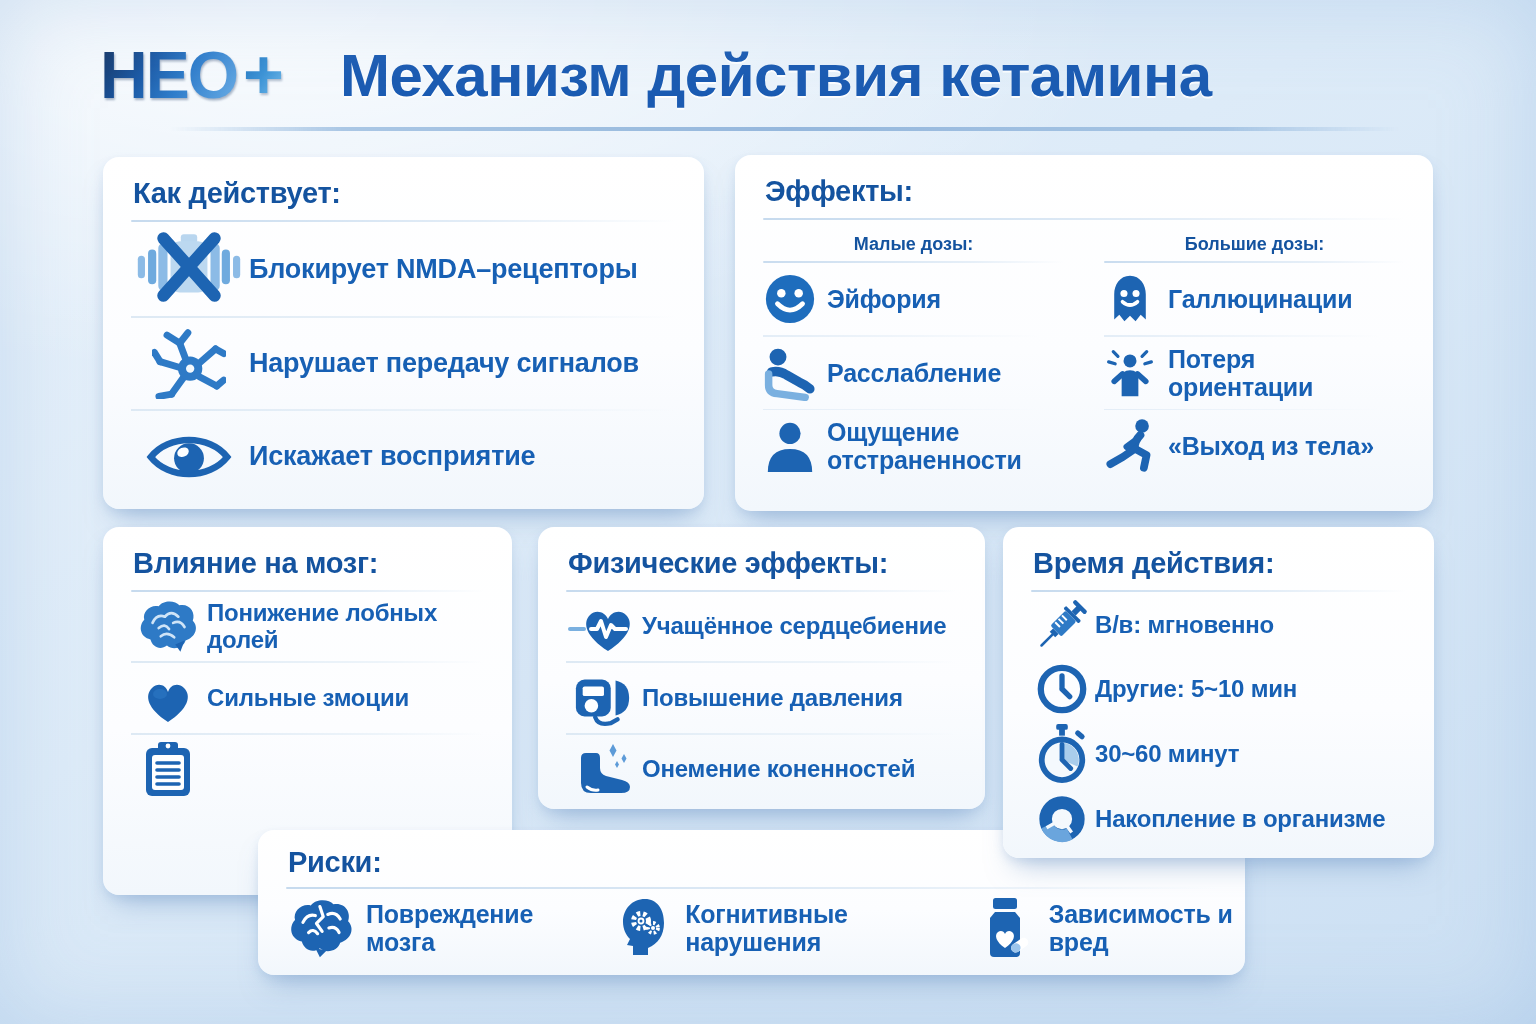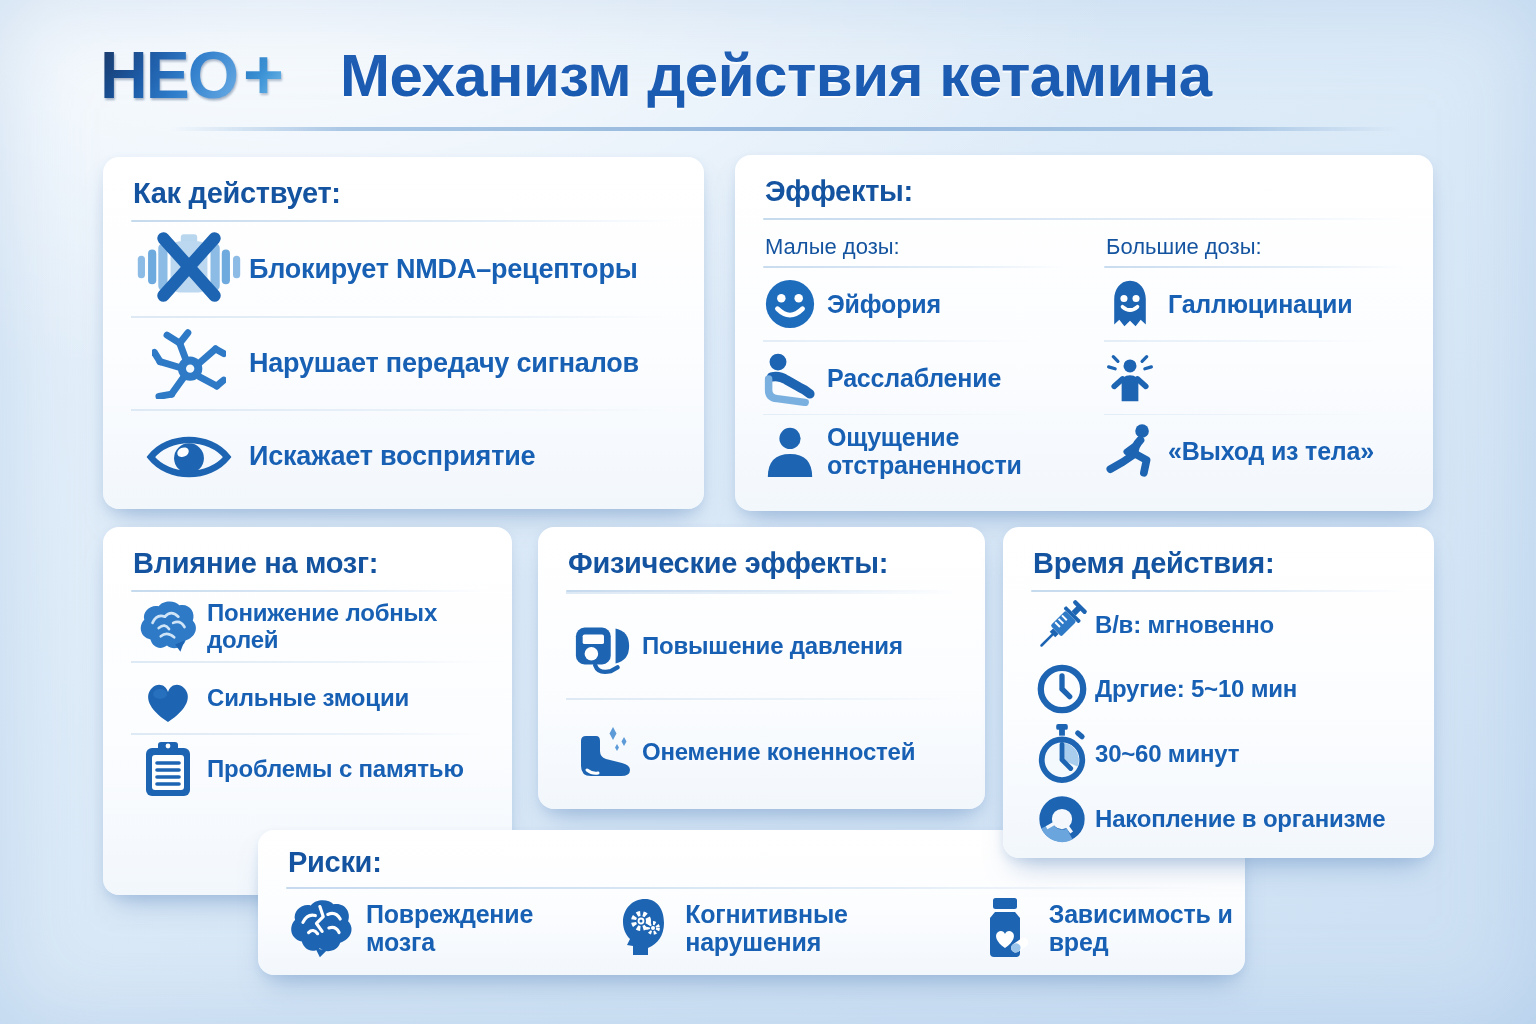--- a/index.html
+++ b/index.html
@@ -54,21 +54,21 @@
   .ric-sm{flex:0 0 78px;}
   .ric-xs{flex:0 0 66px;}
   .lbl{font-weight:bold;color:#1760b4;font-size:24px;letter-spacing:-.2px;line-height:1.12;}
   .lbl-lg{font-size:27px;}
   .lbl-md{font-size:25px;}
   .card-how   {left:103px;top:157px;width:601px;height:352px;}
   .card-how .rows{height:280px;}
   .card-effects{left:735px;top:155px;width:698px;height:356px;}
   .cols{display:flex;padding:8px 8px 0;}
   .col{flex:1;padding:0 20px;}
-  .subtitle{font-size:22px;font-weight:normal;color:#14539f;padding:6px 2px 6px;}
+  .subtitle{font-size:18px;font-weight:bold;color:#14539f;padding:6px 2px 6px;text-align:center;}
   .sdiv{height:2px;border-radius:1px;
     background:linear-gradient(90deg,#c9dcef 0%,#e6eff8 70%,rgba(230,239,248,0) 100%);}
   .erow{display:flex;align-items:center;min-height:62px;padding:5px 0;}
   .eic{flex:0 0 64px;display:flex;align-items:center;justify-content:flex-start;}
   .ediv{height:1.5px;background:linear-gradient(90deg,#e3edf7,rgba(227,237,247,0) 92%);}
   .card-brain {left:103px;top:527px;width:409px;height:368px;}
   .card-physical{left:538px;top:527px;width:447px;height:282px;}
   .card-brain .rows,.card-physical .rows{height:212px;}
   .card-time  {left:1003px;top:527px;width:431px;height:331px;z-index:3;}
   .card-time .rows{height:258px;}
@@ -213,20 +213,21 @@
               <path d="M19 53 L19 34 Q19 25 28 25 Q37 25 37 34 L37 53 Z" fill="#1d64b2"></path>
               <path d="M20 29 L11 37 M36 29 L45 37" stroke="#1d64b2" stroke-width="6" stroke-linecap="round" fill="none"></path>
               <g stroke="#1d64b2" stroke-width="3.5" stroke-linecap="round">
                 <path d="M10 5 L15 10"></path>
                   <path d="M46 5 L41 10"></path>
                 <path d="M5 16 L12 18"></path>
                   <path d="M51 16 L44 18"></path>
               </g>
             </svg>
           </div>
+          <div class="lbl lbl-md">Потеря ориентации</div>
         </div>
         <div class="ediv"></div>
         <div class="erow">
           <div class="eic">
             <svg width="58" height="60" viewBox="0 0 64 62">
               <circle cx="42" cy="9" r="7.5" fill="#1d64b2"></circle>
               <g stroke="#1d64b2" fill="none" stroke-linecap="round" stroke-linejoin="round">
                 <path d="M40 19 Q33 26 34 34" stroke-width="9"></path>
                 <path d="M34 34 L47 41 L44 55" stroke-width="8.5"></path>
                 <path d="M34 34 L21 43 L7 51" stroke-width="8.5"></path>
@@ -279,29 +280,38 @@
             <rect x="15" y="2" width="20" height="12" rx="3" fill="#1d64b2"></rect>
             <circle cx="25" cy="6" r="2.4" fill="#fff"></circle>
             <g stroke="#1d64b2" stroke-width="3.6" stroke-linecap="round">
               <path d="M14 23 H36"></path>
                 <path d="M14 30 H36"></path>
                 <path d="M14 37 H36"></path>
                 <path d="M14 44 H36"></path>
             </g>
           </svg>
         </div>
-        <div class="lbl">Проблемы с памятью</div>
       </div>
     </div>
   </section>
 
   <section class="card card-physical">
     <h2 class="card-title">Физические эффекты:</h2>
     <div class="tdiv"></div>
     <div class="rows">
+      <div class="row">
+        <div class="ric ric-sm">
+          <svg width="70" height="56" viewBox="0 0 66 56">
+            <path d="M0 30 L14 30" stroke="#7ab0e0" stroke-width="4" stroke-linecap="round"></path>
+            <path d="M38 52 C16 38 12 24 20 16 C26 10 35 13 38 20 C41 13 50 10 56 16 C64 24 60 38 38 52 Z" fill="#1d64b2"></path>
+            <polyline points="21,30 27,30 31,22 36,38 41,26 45,30 56,30" stroke="#fff" stroke-width="4" fill="none" stroke-linecap="round" stroke-linejoin="round"></polyline>
+          </svg>
+        </div>
+        <div class="lbl">Учащённое сердцебиение</div>
+      </div>
       <div class="rdiv"></div>
       <div class="row">
         <div class="ric ric-sm">
           <svg width="64" height="60" viewBox="0 0 64 62">
             <rect x="4" y="12" width="36" height="38" rx="9" fill="#1d64b2"></rect>
             <rect x="11" y="19" width="22" height="10" rx="2" fill="#fff"></rect>
             <circle cx="20" cy="39" r="7" fill="#fff"></circle>
             <path d="M45 13 Q59 16 59 31 Q59 46 45 49 Z" fill="#1d64b2"></path>
             <path d="M24 51 Q27 60 40 57 L47 53" stroke="#1d64b2" stroke-width="4.5" fill="none" stroke-linecap="round"></path>
           </svg>

